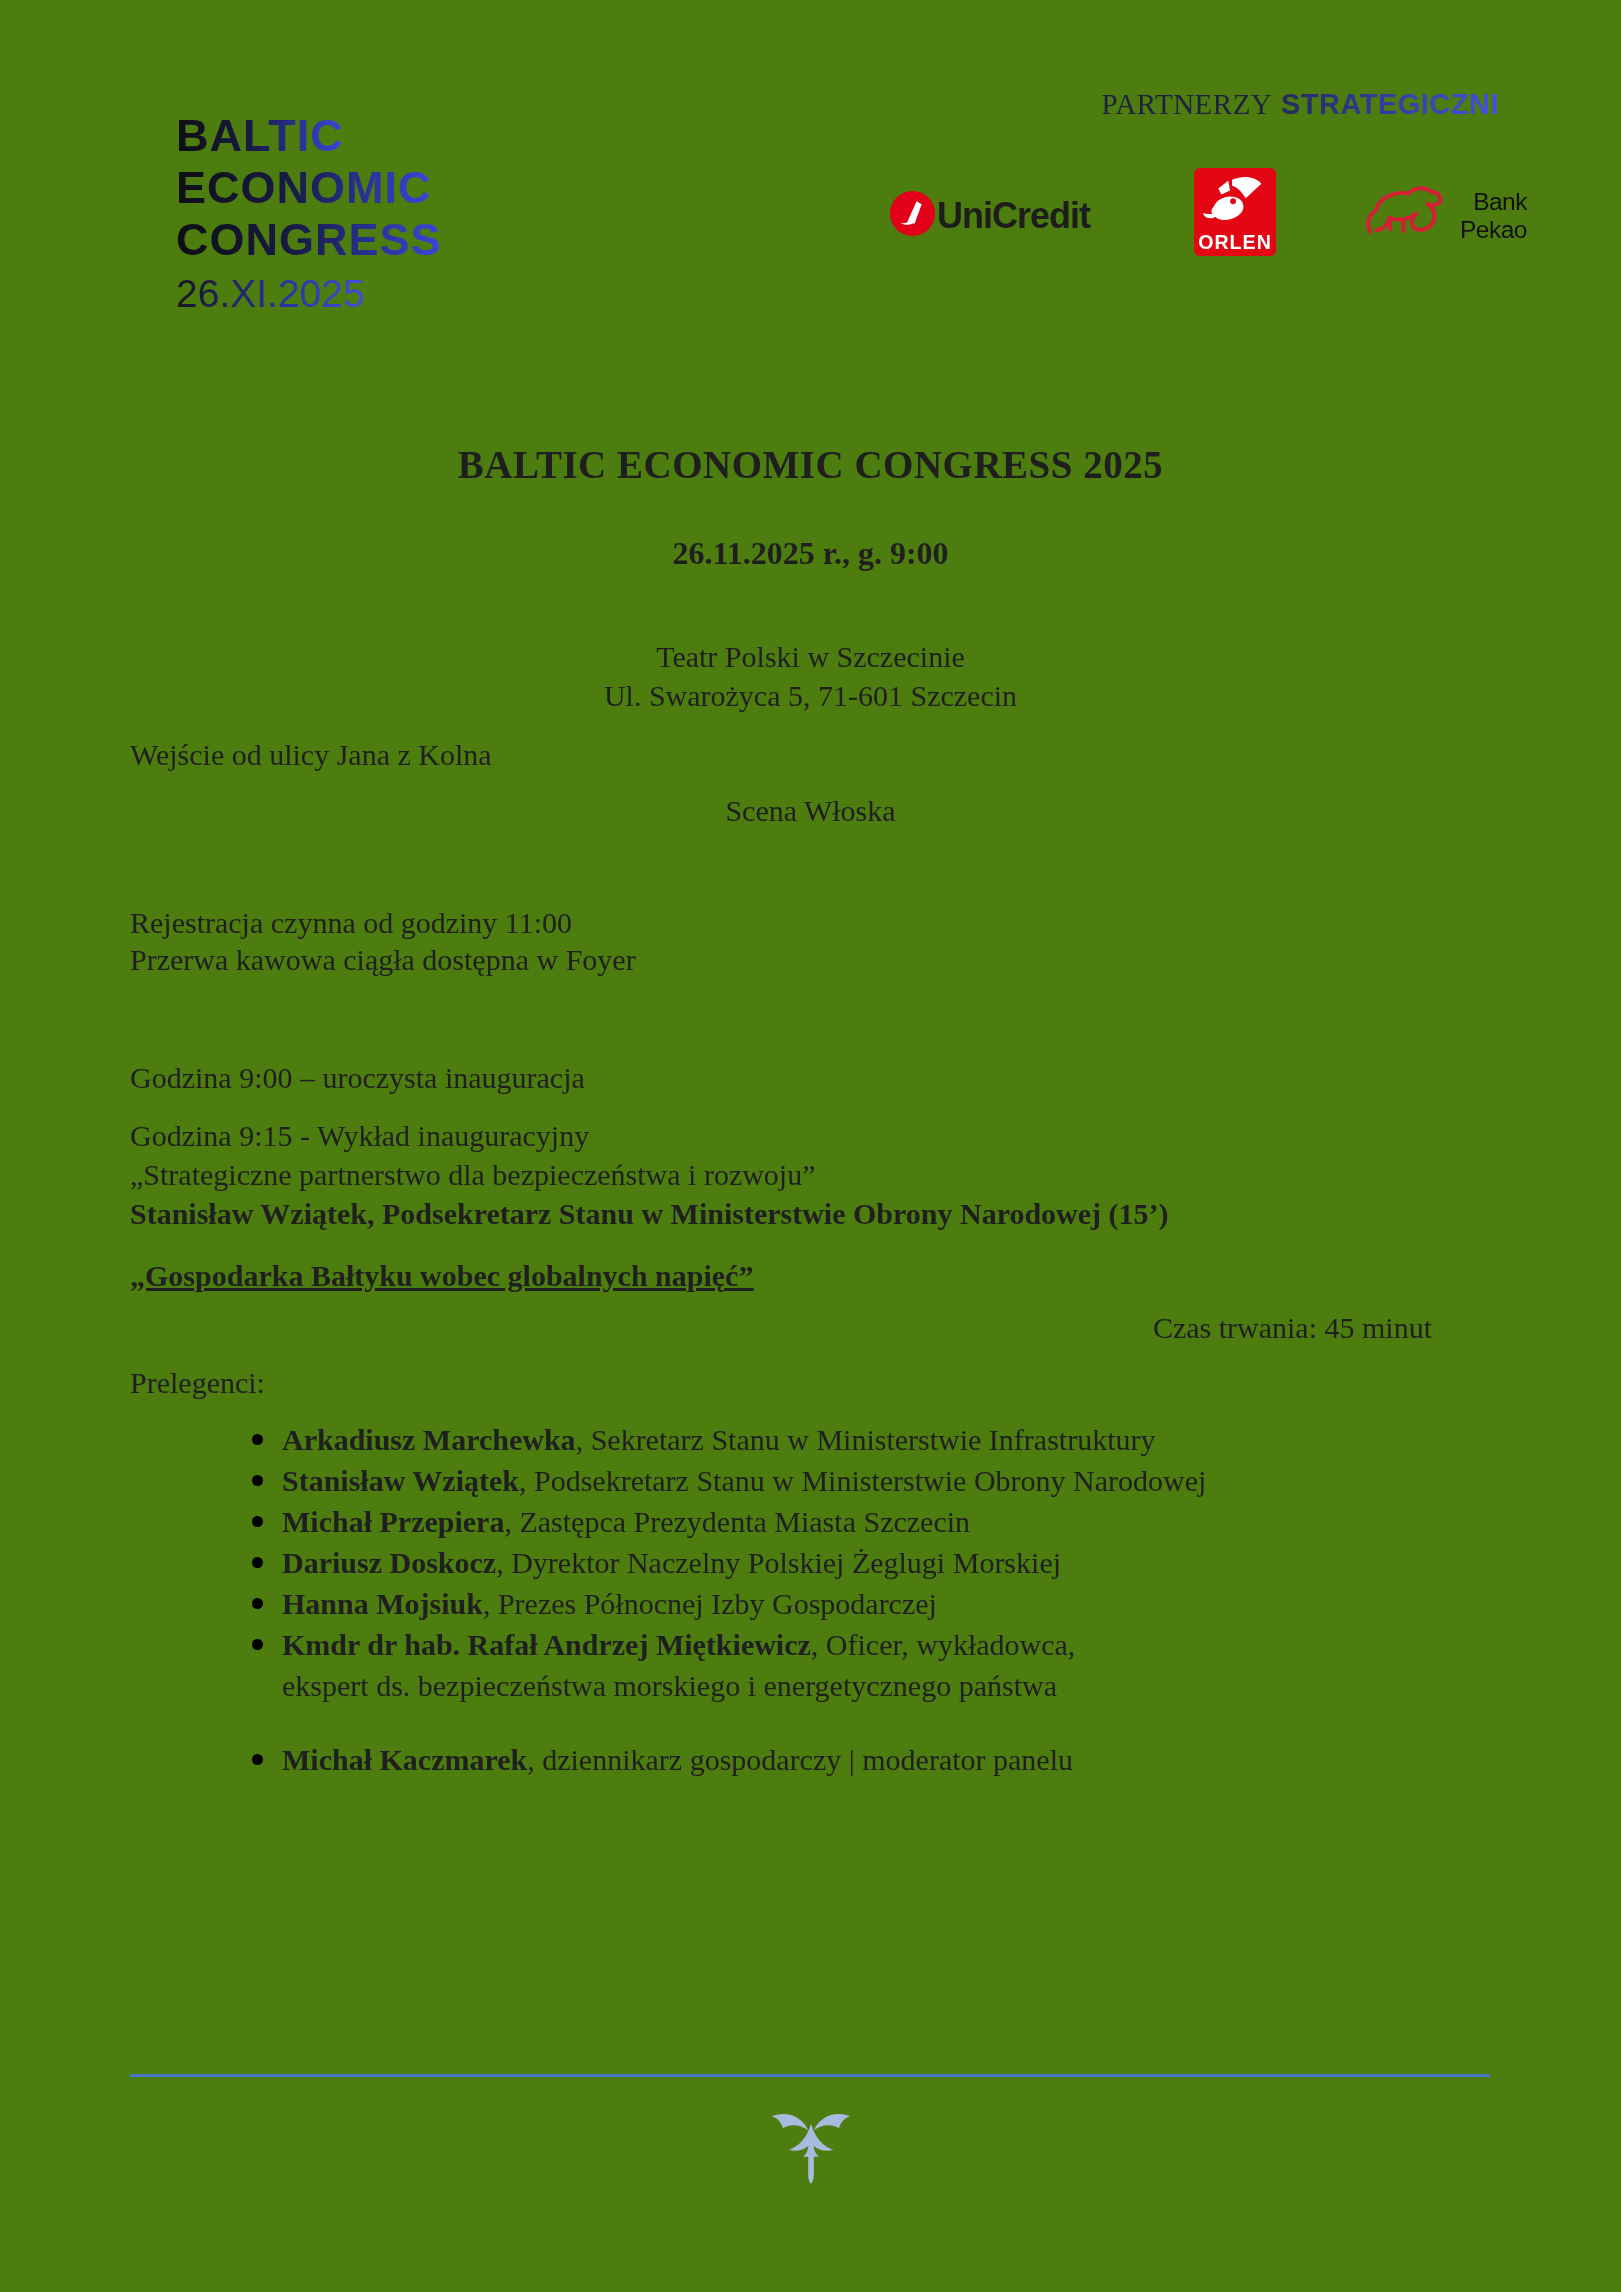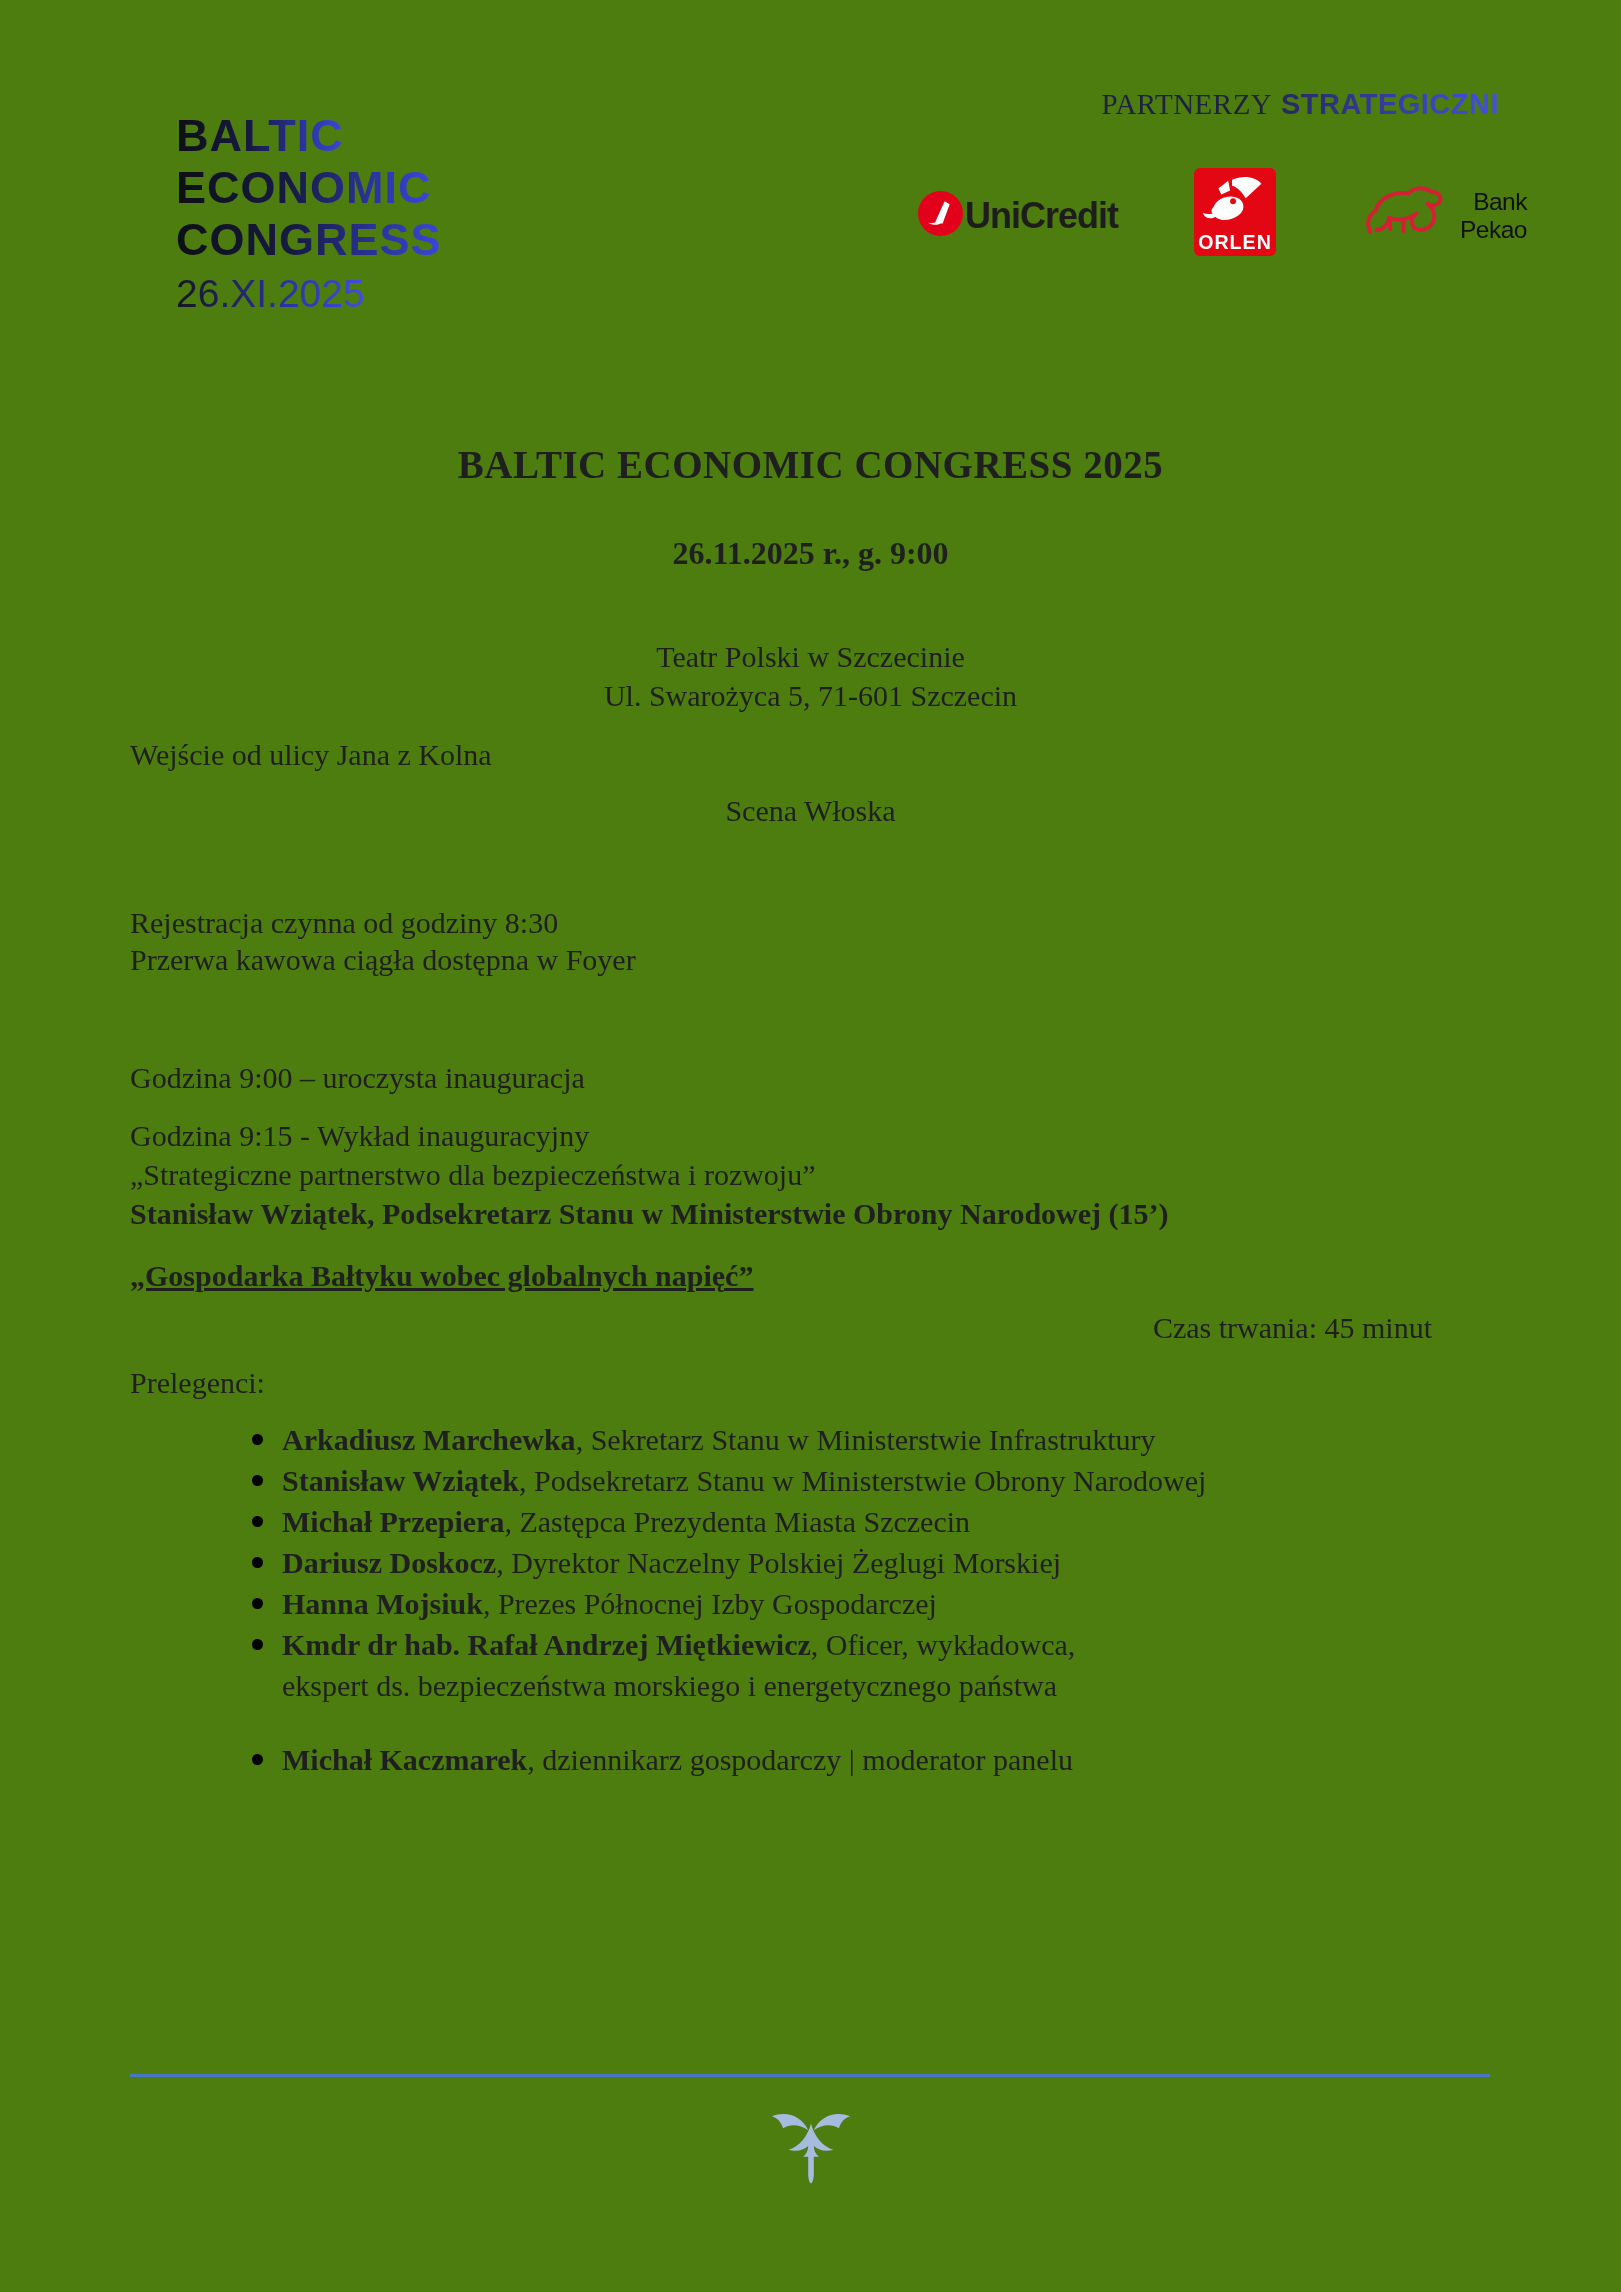--- a/index.html
+++ b/index.html
@@ -31,21 +31,21 @@
   .partners-heading{font-family:"Liberation Sans", sans-serif;font-size:29px;letter-spacing:0.5px;white-space:nowrap;}
   .partners-heading .reg{color:#1e2240;font-weight:500;font-family:Liberation Serif, serif;}
   .partners-heading .bold{
     font-weight:bold;
     background:linear-gradient(90deg,#252a5e 0%,#4450e6 100%);
     -webkit-background-clip:text;background-clip:text;color:transparent;
   }
   .partner-logos{display:flex;align-items:center;gap:76px;margin-top:47px;justify-content:flex-end;}
   .unicredit{display:flex;align-items:center;gap:2px;}
   .unicredit .wordmark{font-family:"Liberation Sans", sans-serif;font-weight:bold;font-size:36px;color:#1d1d1b;letter-spacing:-1px;}
-  .orlen{position:relative;width:82px;height:95px;}
+  .orlen{position:relative;width:82px;height:95px;margin-left:28px;}
   .orlen-label{
     position:absolute;left:0;right:0;bottom:8.8px;text-align:center;
     font-family:"Liberation Sans", sans-serif;font-weight:bold;font-size:19.6px;color:#fff;letter-spacing:1px;
   }
   .pekao{display:flex;flex-direction:row;align-items:center;width:147px;}
   .pekao-rule{width:94px;height:2px;background:#d61e35;margin:3.9px 0 5.9px 0;}
   .pekao-label{font-family:"Liberation Sans", sans-serif;font-size:24.5px;color:#111;letter-spacing:-0.5px;}
   
   main{position:absolute;left:130px;right:130px;top:0;font-size:30px;line-height:39px;}
   .doc-title{margin:442px 0 0 0;text-align:center;font-size:39px;line-height:45px;font-weight:bold;letter-spacing:0.5px;}
@@ -140,21 +140,21 @@
     <div class="doc-datetime">26.11.2025 r., g. 9:00</div>
 
     <div class="venue">
       <div>Teatr Polski w Szczecinie</div>
       <div>Ul. Swarożyca 5, 71-601 Szczecin</div>
     </div>
     <div class="entrance">Wejście od ulicy Jana z Kolna</div>
     <div class="stage">Scena Włoska</div>
 
     <div class="registration">
-      <div>Rejestracja czynna od godziny 8:30</div>
+      <div>Rejestracja czynna od godziny 11:00</div>
       <div>Przerwa kawowa ciągła dostępna w Foyer</div>
     </div>
 
     <div class="g900">Godzina 9:00 – uroczysta inauguracja</div>
 
     <div class="g915">
       <div>Godzina 9:15 - Wykład inauguracyjny</div>
       <div>„Strategiczne partnerstwo dla bezpieczeństwa i rozwoju”</div>
       <div class="b">Stanisław Wziątek, Podsekretarz Stanu w Ministerstwie Obrony Narodowej (15’)</div>
     </div>

